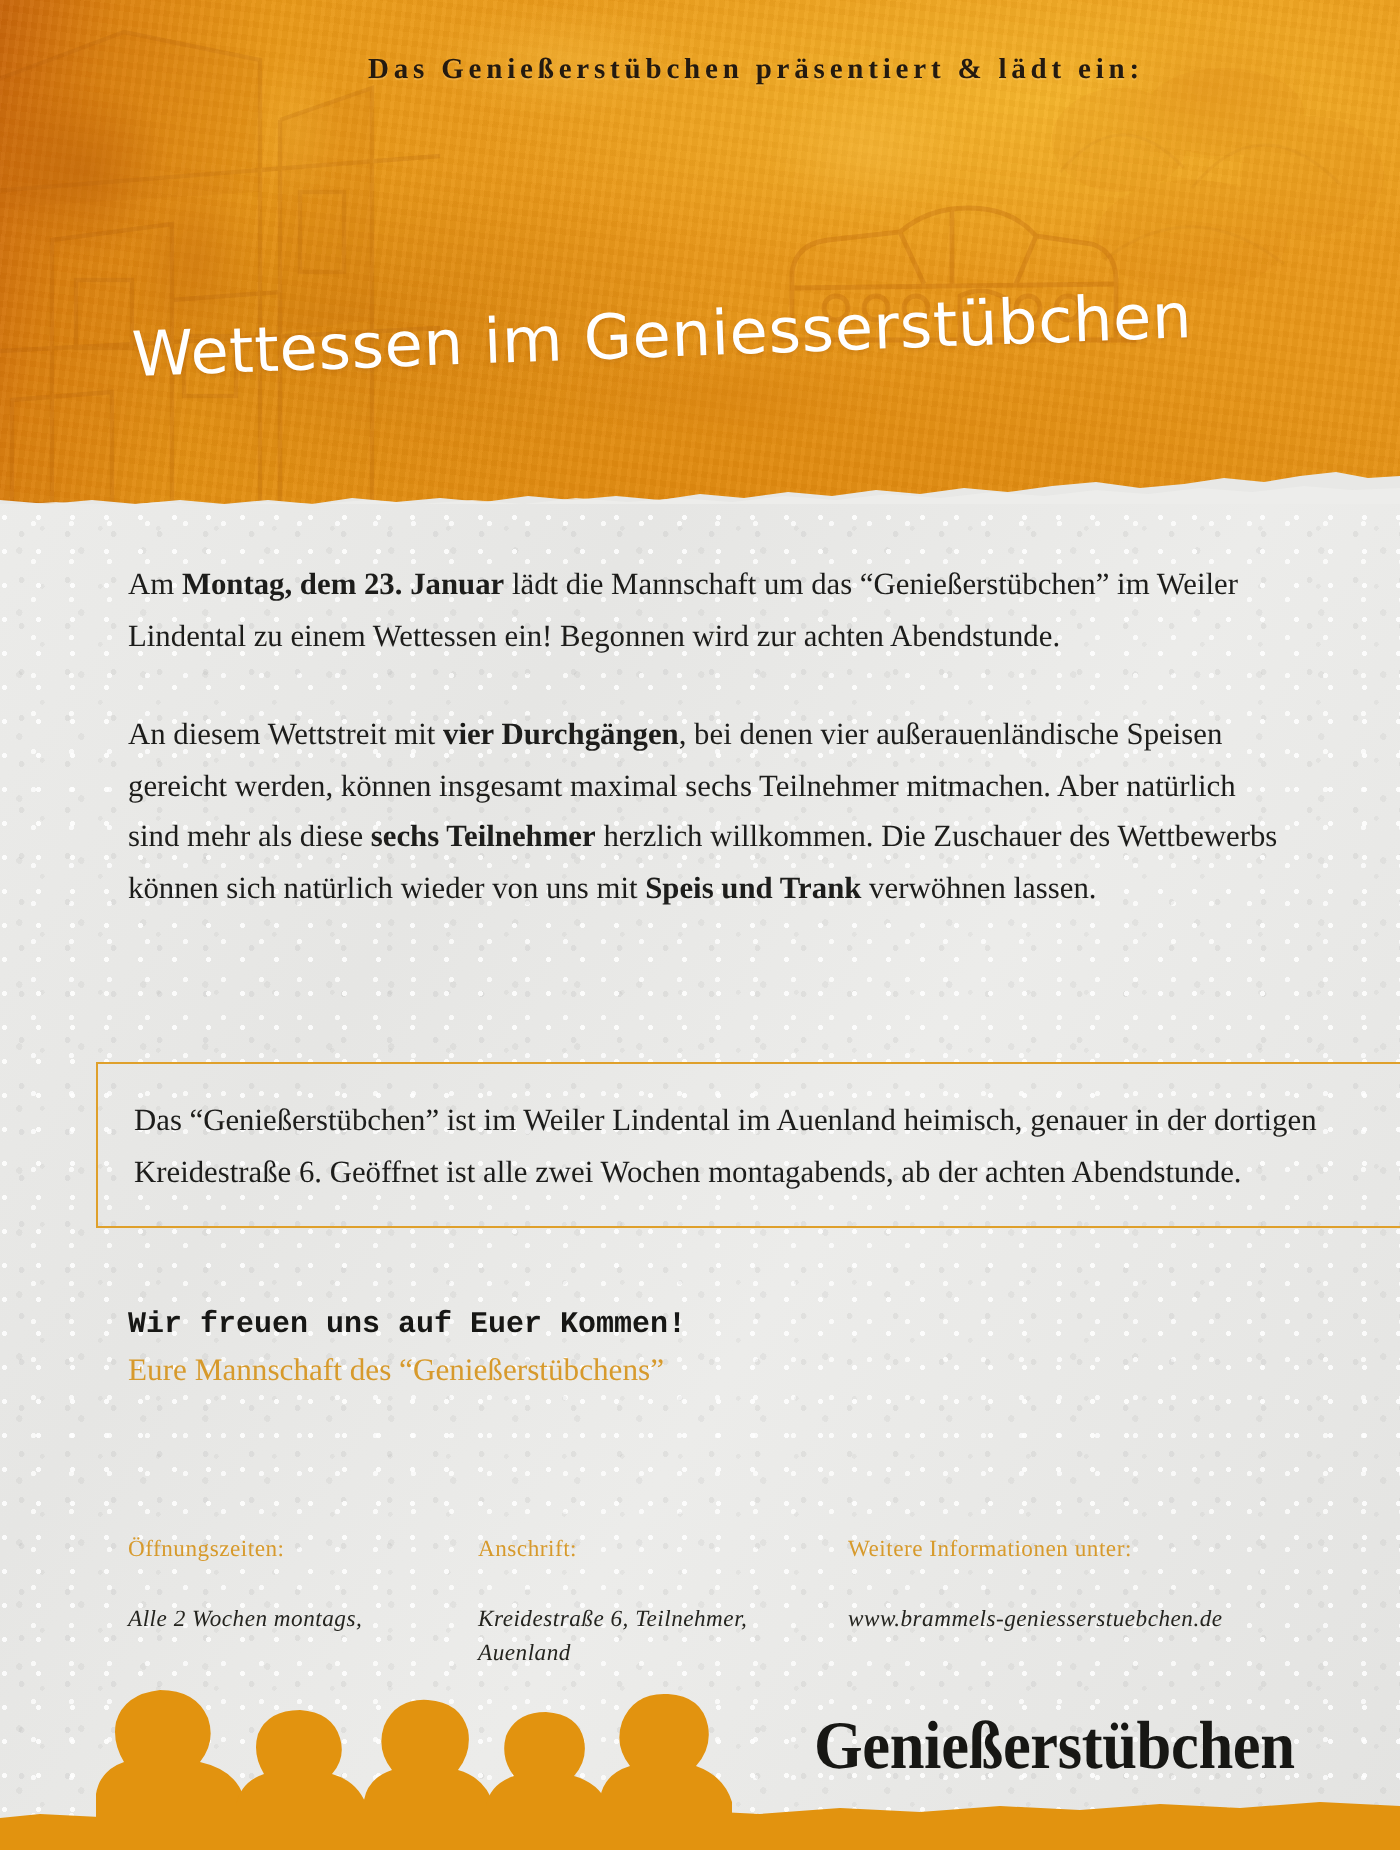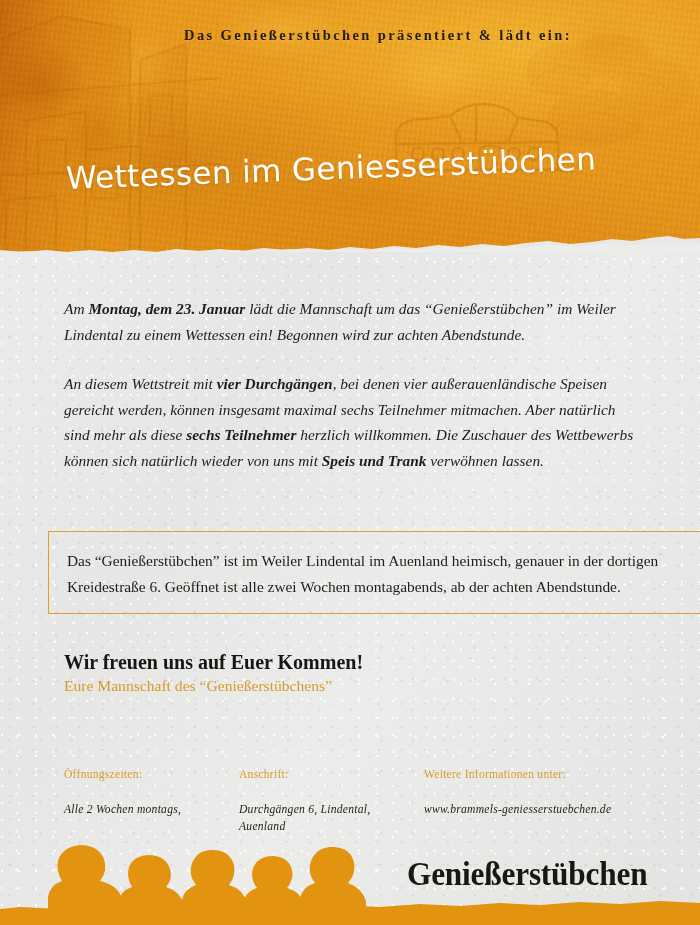--- a/index.html
+++ b/index.html
@@ -121,23 +121,22 @@
     letter-spacing: 0.4px;
     color: #ffffff;
     transform: rotate(-2.1deg);
     transform-origin: left center;
     text-shadow: 0 1px 2px rgba(140,70,5,0.22);
   }
 
   
   .content {
     position: absolute;
-    left: 64px; top: 296px;
+    left: 64px; top: 280px;
     width: 576px;
-    font-style: italic;
   }
   .para {
     font-family: "Liberation Serif", serif;
     font-size: 15.4px;
     line-height: 25.6px;
     color: #1d1d1b;
     margin: 0 0 24px 0;
     text-align: left;
   }
   .para b { font-weight: 700; }
@@ -151,23 +150,23 @@
     padding: 16px 18px 14px 18px;
   }
   .callout .para { margin: 0; }
 
   .closing {
     position: absolute;
     left: 64px; top: 651px;
     width: 576px;
   }
   .closing-bold {
-    font-family: Liberation Serif, serif;
+    font-family: Liberation Mono, monospace;
     font-weight: 700;
-    font-size: 20px;
+    font-size: 15px;
     line-height: 23px;
     color: #171715;
   }
   .closing-orange {
     font-family: "Liberation Serif", serif;
     font-weight: 400;
     font-size: 15.6px;
     line-height: 23px;
     color: #d79a2c;
   }
@@ -309,21 +308,21 @@
     <div class="closing-orange">Eure Mannschaft des “Genießerstübchens”</div>
   </div>
 
   <div class="footer-info">
     <div class="fi-col c1">
       <div class="fi-head">Öffnungszeiten:</div>
       <div class="fi-line">Alle 2 Wochen montags,</div>
     </div>
     <div class="fi-col c2">
       <div class="fi-head">Anschrift:</div>
-      <div class="fi-line">Durchgängen 6, Lindental,</div>
+      <div class="fi-line">Kreidestraße 6, Teilnehmer,</div>
       <div class="fi-line">Auenland</div>
     </div>
     <div class="fi-col c3">
       <div class="fi-head">Weitere Informationen unter:</div>
       <div class="fi-line">www.brammels-geniesserstuebchen.de</div>
     </div>
   </div>
 
   <svg class="bottom-art" viewBox="0 0 700 110" preserveAspectRatio="none">
     <g fill="#e2930f">

